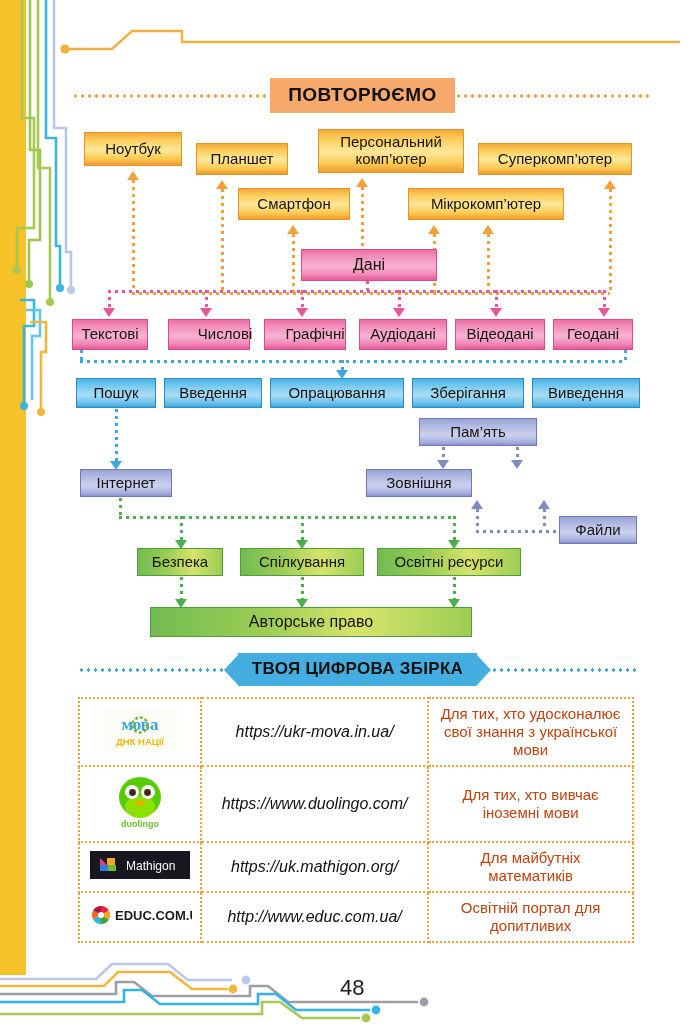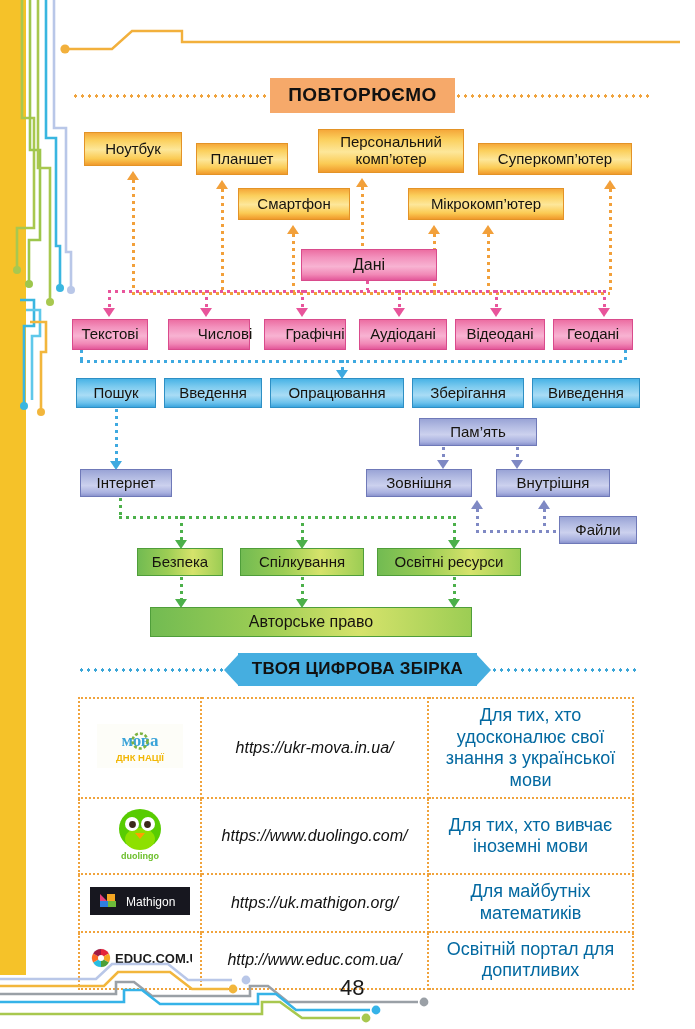--- a/index.html
+++ b/index.html
@@ -107,22 +107,22 @@
     border-collapse: collapse;
   }
   .res-table td {
     border: 2px dotted #f0a33c;
     padding: 6px 8px;
     vertical-align: middle;
   }
   .col-logo { width: 120px; text-align: center; }
   .col-url  { width: 228px; text-align: center;
               font-style: italic; font-size: 16px; color: #111; }
-  .col-desc { width: 208px; text-align: center; font-size: 18px;
-              color: #0369a1; line-height: 1.2; }
+  .col-desc { width: 208px; text-align: center; font-size: 15px;
+              color: #c2410c; line-height: 1.2; }
 
   
   .logo { display: inline-block; }
   .logo-mova { width: 86px; height: 44px; position: relative; }
   .logo-duo  { width: 62px; height: 58px; position: relative; }
   .logo-math { width: 100px; height: 28px; position: relative;
                background: #1b1b22; border-radius: 2px; }
   .logo-educ { width: 104px; height: 26px; position: relative; }
 
   .pagenum {
@@ -240,21 +240,20 @@
   <div class="box b-blue" style="left:412px; top:378px; width:112px; height:30px;">Зберігання</div>
   <div class="box b-blue" style="left:532px; top:378px; width:108px; height:30px;">Виведення</div>
 
   <div class="conn c-blue">
     <div class="vline" style="left:115px; top:409px; height:52px;"></div>
     <div class="arrow down" style="left:110px; top:461px;"></div>
   </div>
 
   <div class="box b-purple" style="left:419px; top:418px; width:118px; height:28px;text-align:right;">Пам’ять</div>
   <div class="box b-purple" style="left:366px; top:469px; width:106px; height:28px;">Зовнішня</div>
-  <div class="box b-purple" style="left:496px; top:469px; width:114px; height:28px;">Внутрішня</div>
   <div class="box b-purple" style="left:559px; top:516px; width:78px;  height:28px;">Файли</div>
 
   <div class="conn c-purple">
     <div class="vline" style="left:442px; top:447px; height:13px;"></div>
     <div class="arrow down" style="left:437px; top:460px;"></div>
     <div class="vline" style="left:516px; top:447px; height:13px;"></div>
     <div class="arrow down" style="left:511px; top:460px;"></div>
 
     <div class="hline" style="left:476px; top:530px; width:84px;"></div>
     <div class="vline" style="left:476px; top:509px; height:21px;"></div>

